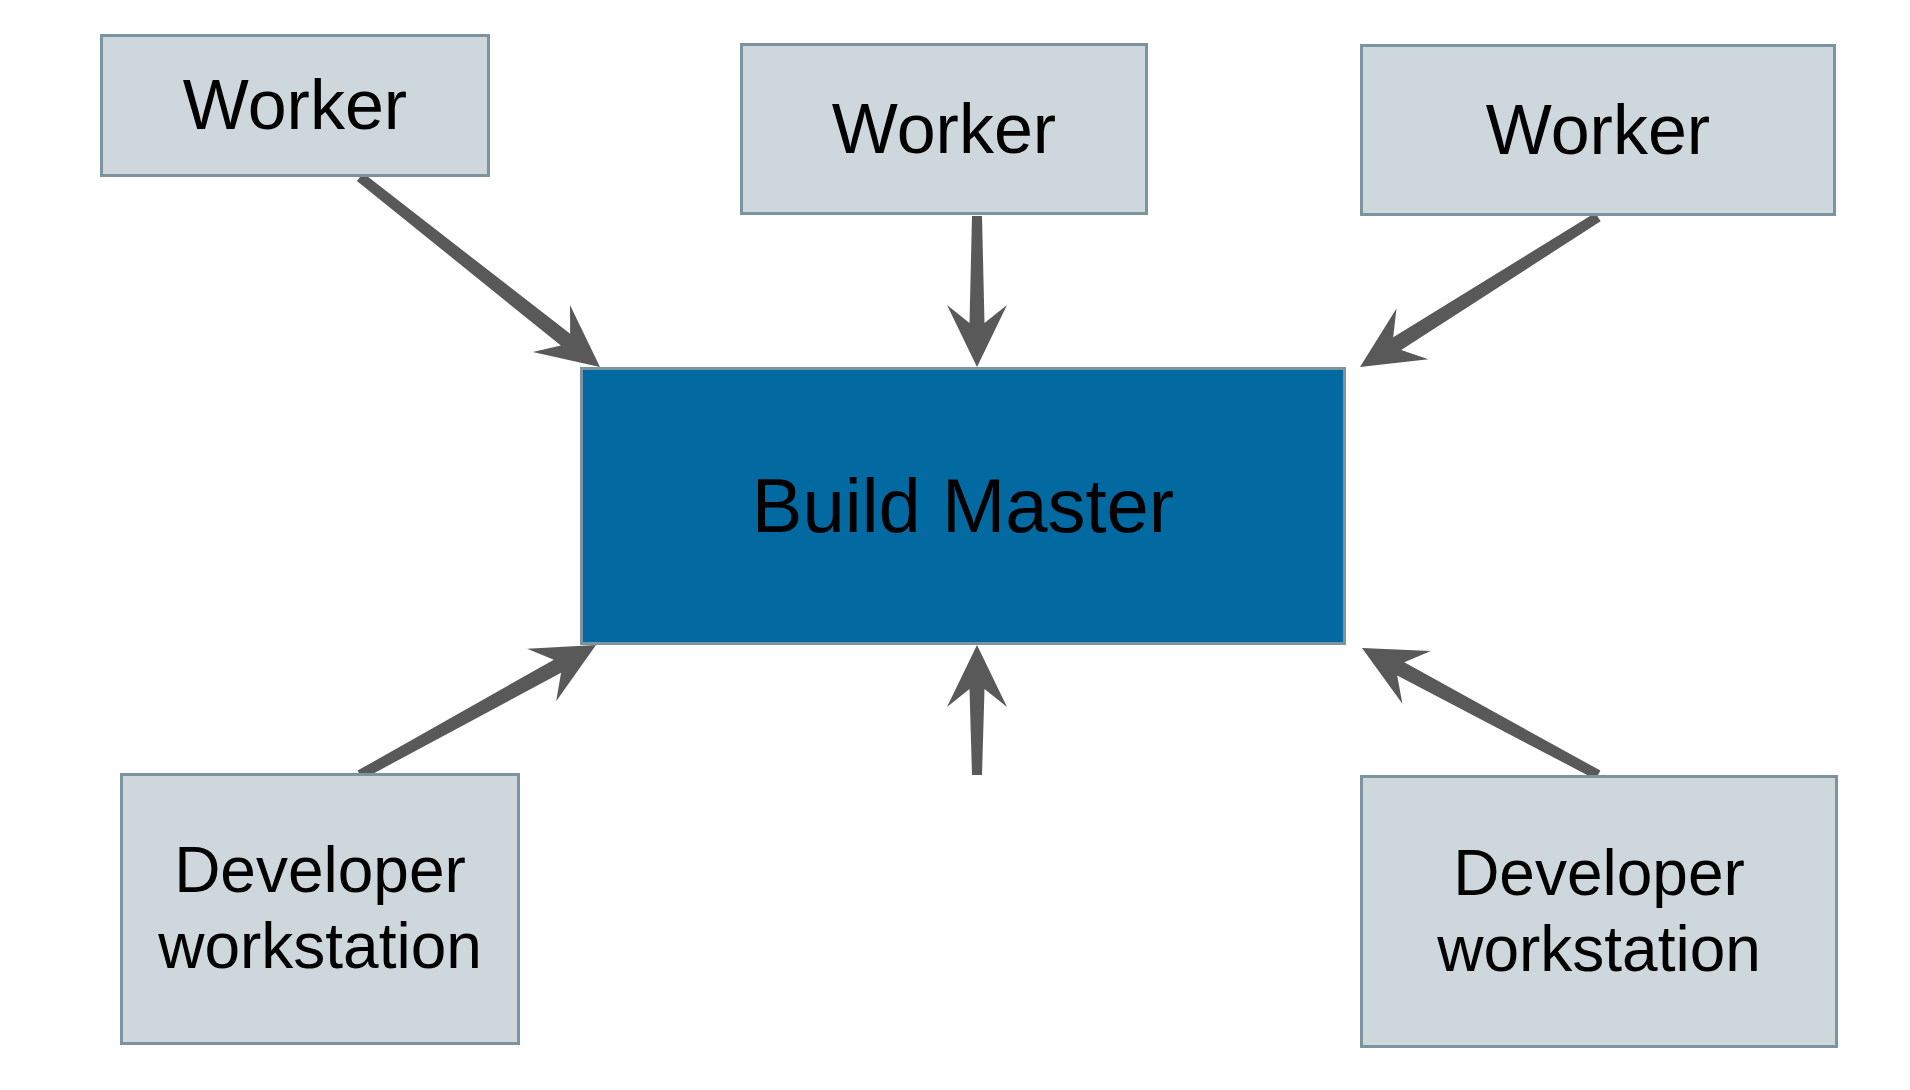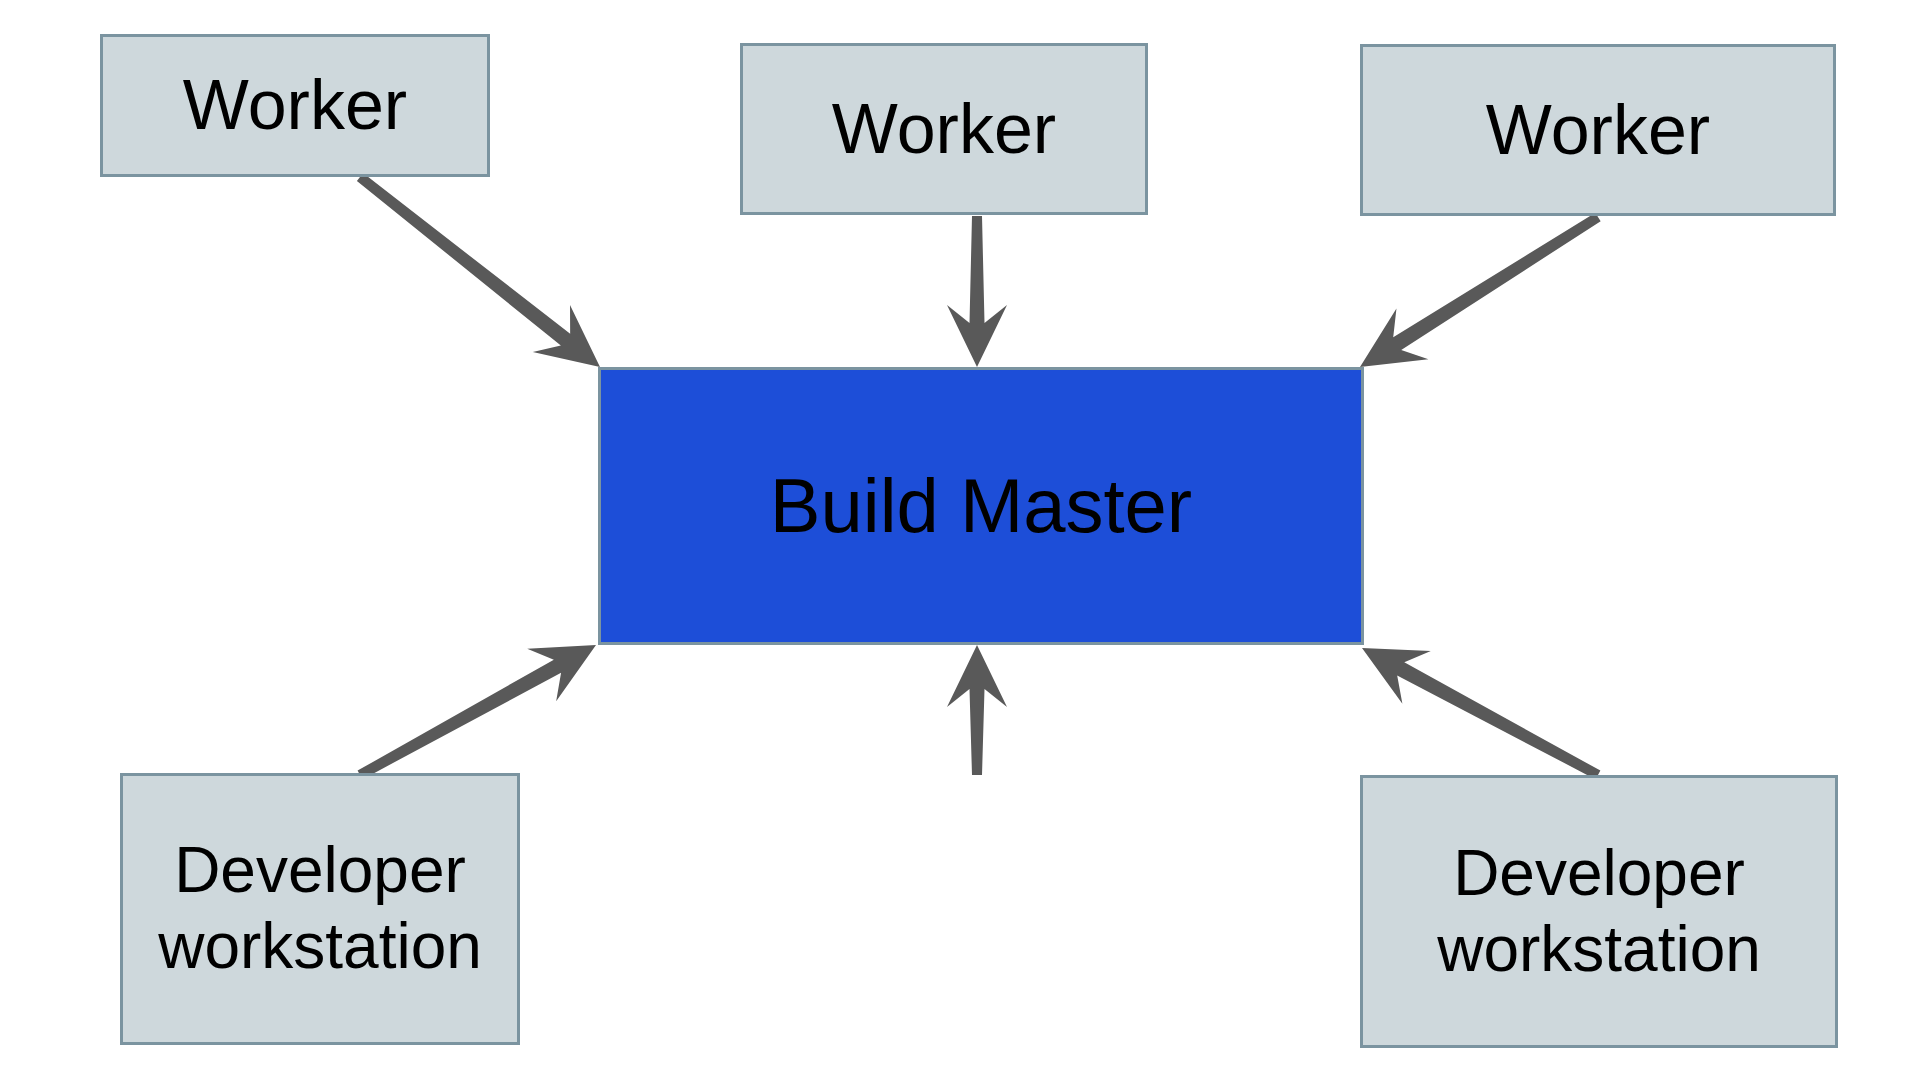--- a/index.html
+++ b/index.html
@@ -64,21 +64,21 @@
   </div>
 
   <div class="node size-md" style="left: 740px; top: 43px; width: 408px; height: 172px; background: rgb(206, 216, 220); border-color: rgb(123, 148, 160); color: rgb(0, 0, 0);">
     <span class="node-label">Worker</span>
   </div>
 
   <div class="node size-md" style="left: 1360px; top: 44px; width: 476px; height: 172px; background: rgb(206, 216, 220); border-color: rgb(123, 148, 160); color: rgb(0, 0, 0);">
     <span class="node-label">Worker</span>
   </div>
 
-  <div class="node size-lg" style="left: 598px; top: 367px; width: 766px; height: 278px; background: #1d4ed8; border-color: rgb(123, 148, 160); color: rgb(0, 0, 0);">
+  <div class="node size-lg" style="left: 580px; top: 367px; width: 766px; height: 278px; background: #0369a1; border-color: rgb(123, 148, 160); color: rgb(0, 0, 0);">
     <span class="node-label">Build Master</span>
   </div>
 
   <div class="node size-sm" style="left: 120px; top: 773px; width: 400px; height: 272px; background: rgb(206, 216, 220); border-color: rgb(123, 148, 160); color: rgb(0, 0, 0);">
     <span class="node-label">Developer
 workstation</span>
   </div>
 
 
   <div class="node size-sm" style="left: 1360px; top: 775px; width: 478px; height: 273px; background: rgb(206, 216, 220); border-color: rgb(123, 148, 160); color: rgb(0, 0, 0);">

